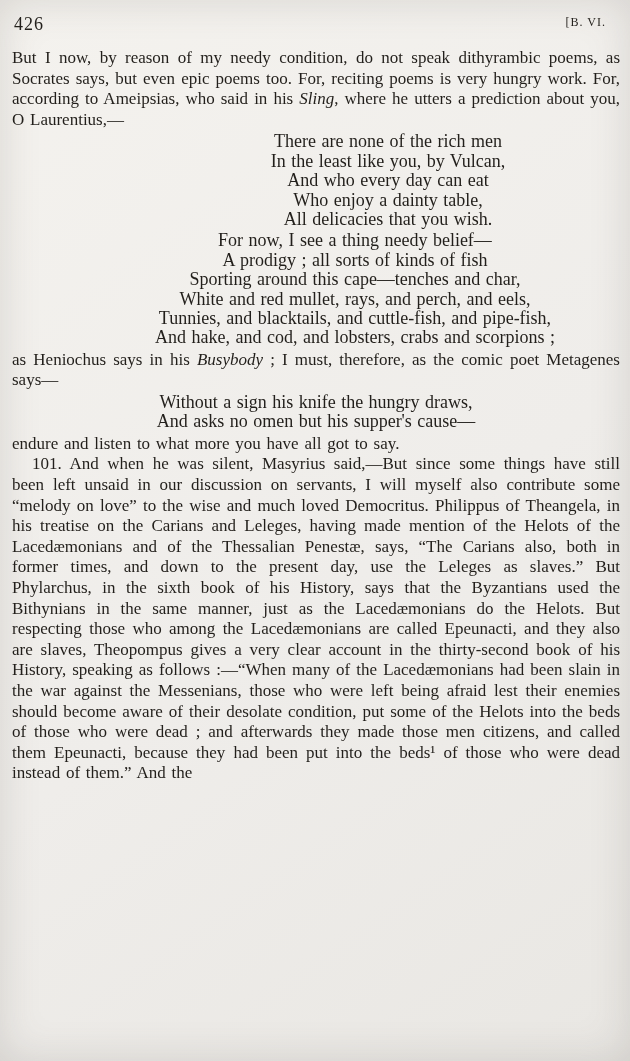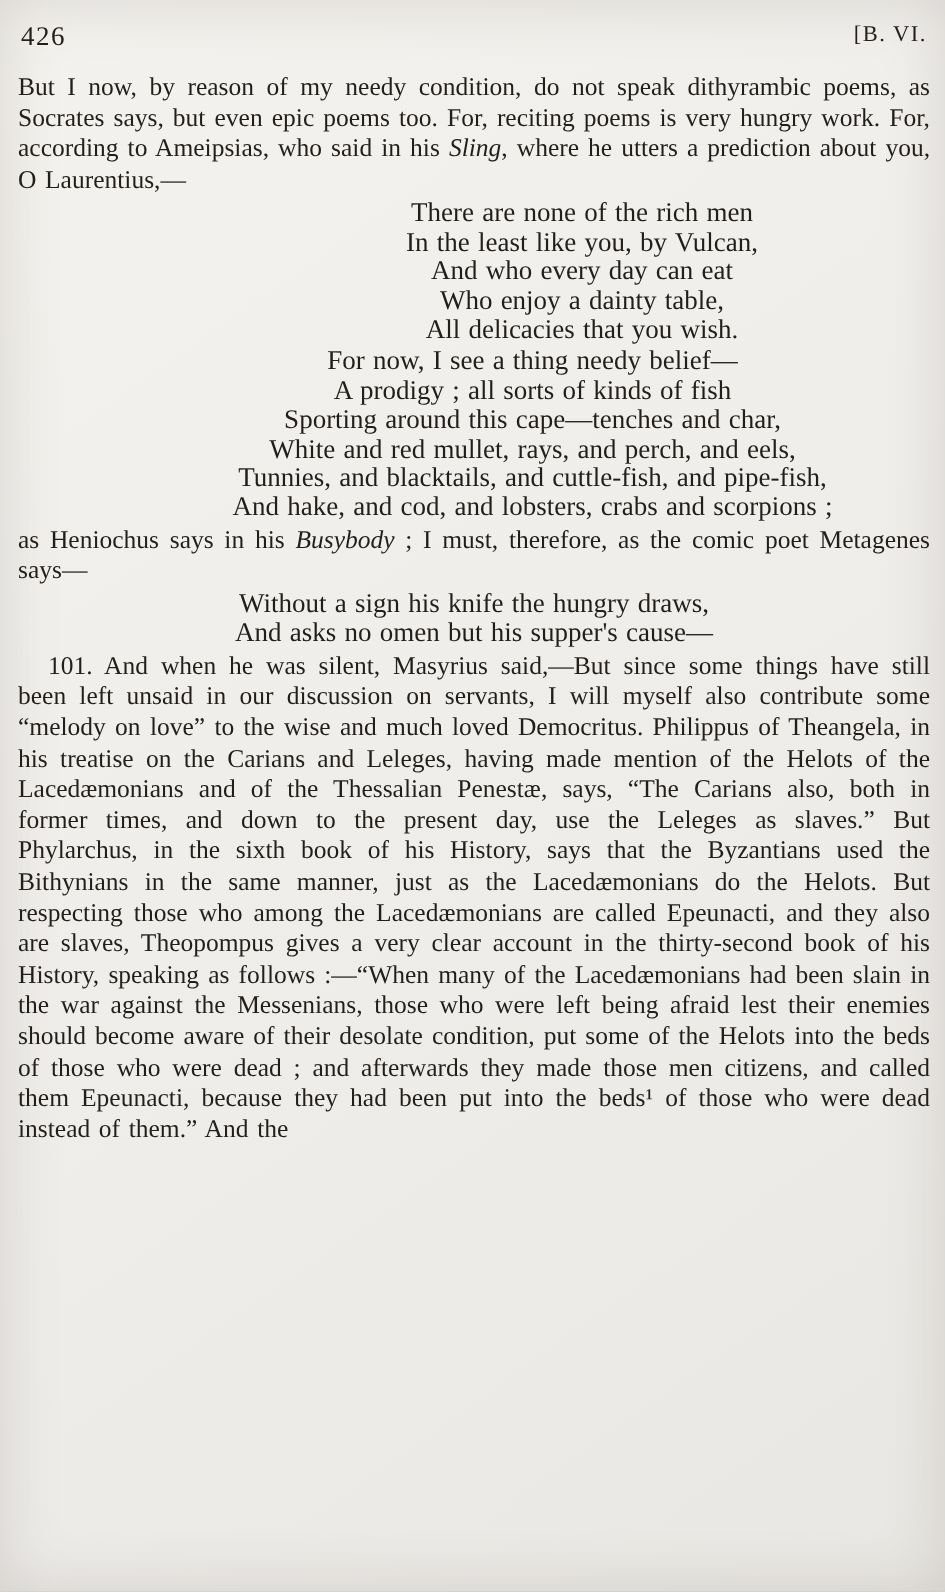--- a/index.html
+++ b/index.html
@@ -31,22 +31,22 @@
   .running-title {
     position: absolute;
     left: 0; right: 0; top: 2px;
     text-align: center;
     font-weight: bold;
     font-size: 15px;
     letter-spacing: 2px;
   }
   .book-ref {
     position: absolute;
-    right: 2px; top: 1px;
-    font-size: 15px;
+    right: 14px; top: 1px;
+    font-size: 12px;
     letter-spacing: 1px;
   }
   .body-text { font-size: 17px; line-height: 20.6px; }
   .para {
     margin: 0;
     text-align: justify;
     word-spacing: 1.5px;
   }
   .para.indent { text-indent: 20px; }
   .verse {
@@ -99,19 +99,20 @@
       <div class="vl">And hake, and cod, and lobsters, crabs and scorpions ;</div>
     </div>
 
     <p class="para"><span>as Heniochus says in his </span><i>Busybody</i><span> ; I must, therefore, as the comic poet Metagenes says—</span></p>
 
     <div class="verse v3">
       <div class="vl">Without a sign his knife the hungry draws,</div>
       <div class="vl">And asks no omen but his supper's cause—</div>
     </div>
 
+    <p class="para">endure and listen to what more you have all got to say.</p>
 
     <p class="para indent">101. And when he was silent, Masyrius said,—But since some things have still been left unsaid in our discussion on servants, I will myself also contribute some “melody on love” to the wise and much loved Democritus.  Philippus of Theangela, in his treatise on the Carians and Leleges, having made mention of the Helots of the Lacedæmonians and of the Thessalian Penestæ, says, “The Carians also, both in former times, and down to the present day, use the Leleges as slaves.” But Phylarchus, in the sixth book of his History, says that the Byzantians used the Bithynians in the same manner, just as the Lacedæmonians do the Helots.  But respecting those who among the Lacedæmonians are called Epeunacti, and they also are slaves, Theopompus gives a very clear account in the thirty-second book of his History, speaking as follows :—“When many of the Lacedæmonians had been slain in the war against the Messenians, those who were left being afraid lest their enemies should become aware of their desolate condition, put some of the Helots into the beds of those who were dead ; and afterwards they made those men citizens, and called them Epeunacti, because they had been put into the beds¹ of those who were dead instead of them.”  And the</p>
 
 
   </div>
 
 </div>
 
 </body></html>

